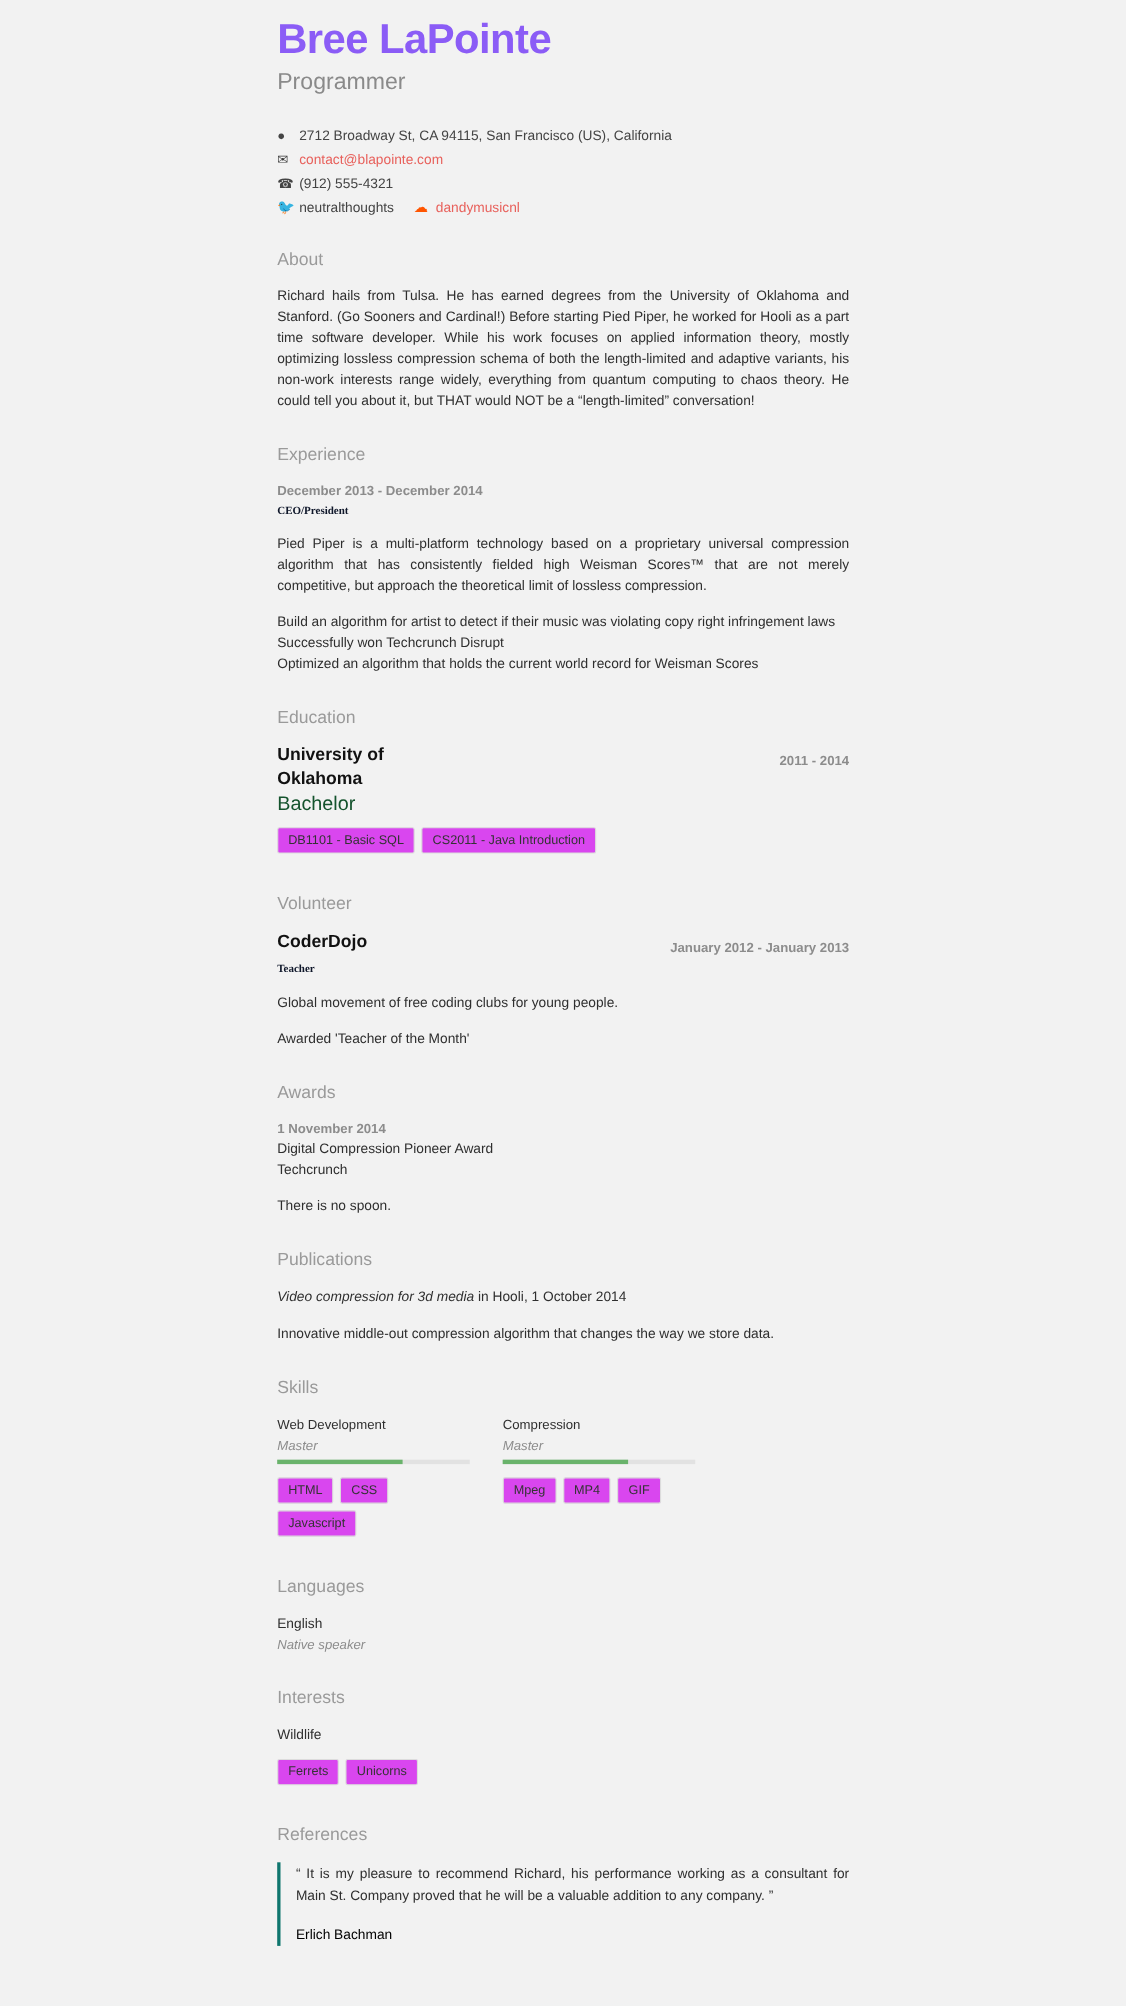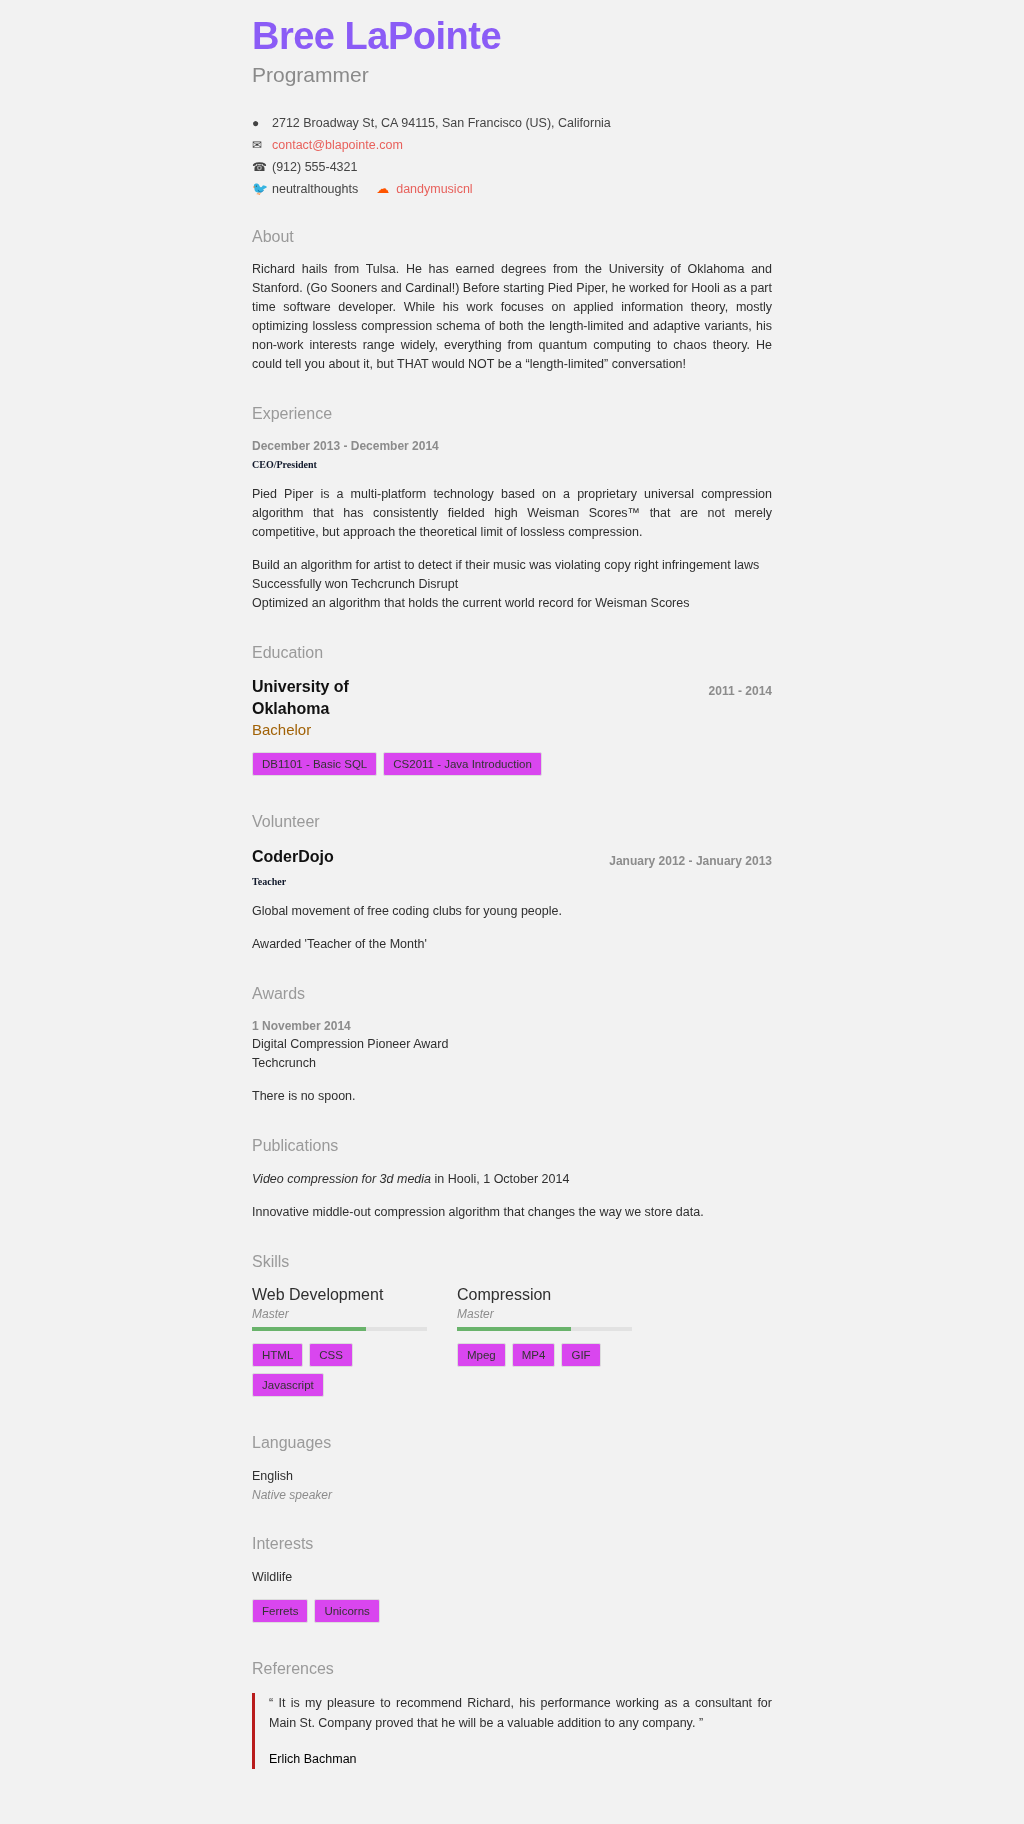--- a/index.html
+++ b/index.html
@@ -132,22 +132,22 @@
   .org-name.wide { max-width: 300px; }
   .entry-date {
     font-size: 12px;
     color: #8c8c8c;
     font-weight: bold;
     line-height: 22px;
     padding-top: 4px;
     white-space: nowrap;
   }
   .study-type {
-    font-size: 15px;
-    color: #a16207;
+    font-size: 18px;
+    color: #14532d;
     line-height: 20px;
   }
   .study-area {
     font-size: 12.5px;
     font-weight: bold;
     color: #1a1a1a;
     line-height: 20px;
   }
   
   .tags {
@@ -184,21 +184,21 @@
   .pub-title { font-style: italic; }
   
   .skill-grid {
     display: flex;
   }
   .skill-col {
     width: 175px;
     margin-right: 30px;
   }
   .skill-name {
-    font-size: 16px;
+    font-size: 12px;
     color: #2f2f2f;
     line-height: 20px;
   }
   .skill-level {
     font-size: 12px;
     color: #8c8c8c;
     font-style: italic;
     line-height: 18px;
   }
   .bar-track {
@@ -226,21 +226,21 @@
     line-height: 18px;
   }
   
   .interest-name {
     font-size: 12.5px;
     color: #2f2f2f;
     line-height: 20px;
   }
   
   .quote-block {
-    border-left: 3px solid #b91c1c;
+    border-left: 3px solid #0f766e;
     padding-left: 14px;
   }
   .quote-text {
     font-size: 12.5px;
     line-height: 20px;
     color: #2f2f2f;
     margin: 0 0 16px 0;
     text-align: justify;
   }
   .quote-author {

